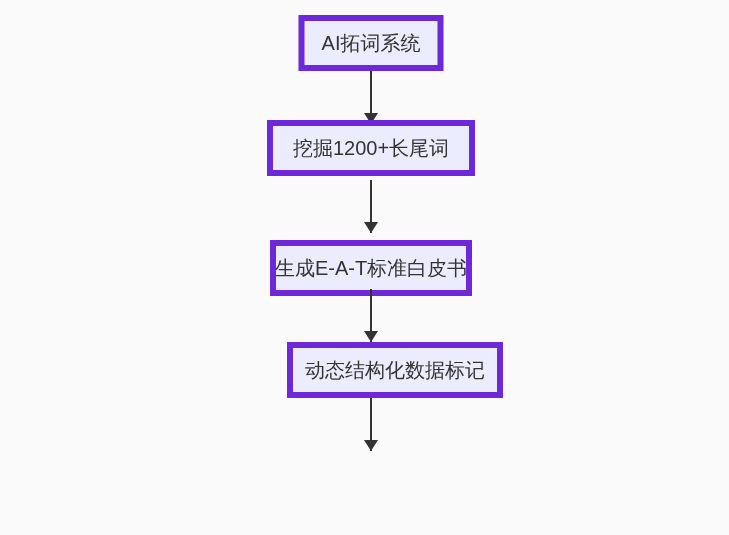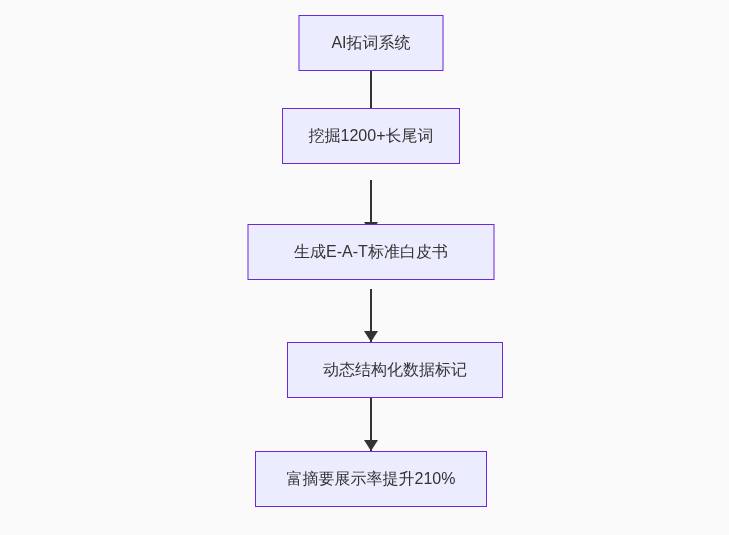--- a/index.html
+++ b/index.html
@@ -15,32 +15,32 @@
     background: #fafafa;
     overflow: hidden;
   }
   .node {
     position: absolute;
     left: 371px;
     transform: translateX(-50%);
     height: 56px;
     box-sizing: border-box;
     background: #ECECFF;
-    border: 1px solid #6d28d9;
+    border: 6px solid #6d28d9;
     color: #333333;
-    font-size: 16px;
+    font-size: 20px;
     display: flex;
     align-items: center;
     justify-content: center;
     white-space: nowrap;
     text-align: center;
   }
   .n1 { top: 15px;  width: 145px; }
-  .n2 { top: 108px; width: 178px; }
-  .n3 { top: 224px; width: 247px; }
+  .n2 { top: 120px; width: 208px; }
+  .n3 { top: 240px; width: 202px; }
   .n4 { top: 342px; width: 216px; margin-left: 24px; }
   .n5 { top: 451px; width: 232px; }
   .arrow {
     position: absolute;
     left: 370px;
     width: 2px;
     height: 53px;
     background: #333333;
   }
   .a1 { top: 71px; }
@@ -74,15 +74,14 @@
   <div class="arrow a2"></div>
 
   <div class="node n3">生成E-A-T标准白皮书</div>
 
   <div class="arrow a3"></div>
 
   <div class="node n4">动态结构化数据标记</div>
 
   <div class="arrow a4"></div>
 
-  <div class="node n5">富摘要展示率提升210%</div>
 
 </div>
 
 </body></html>

